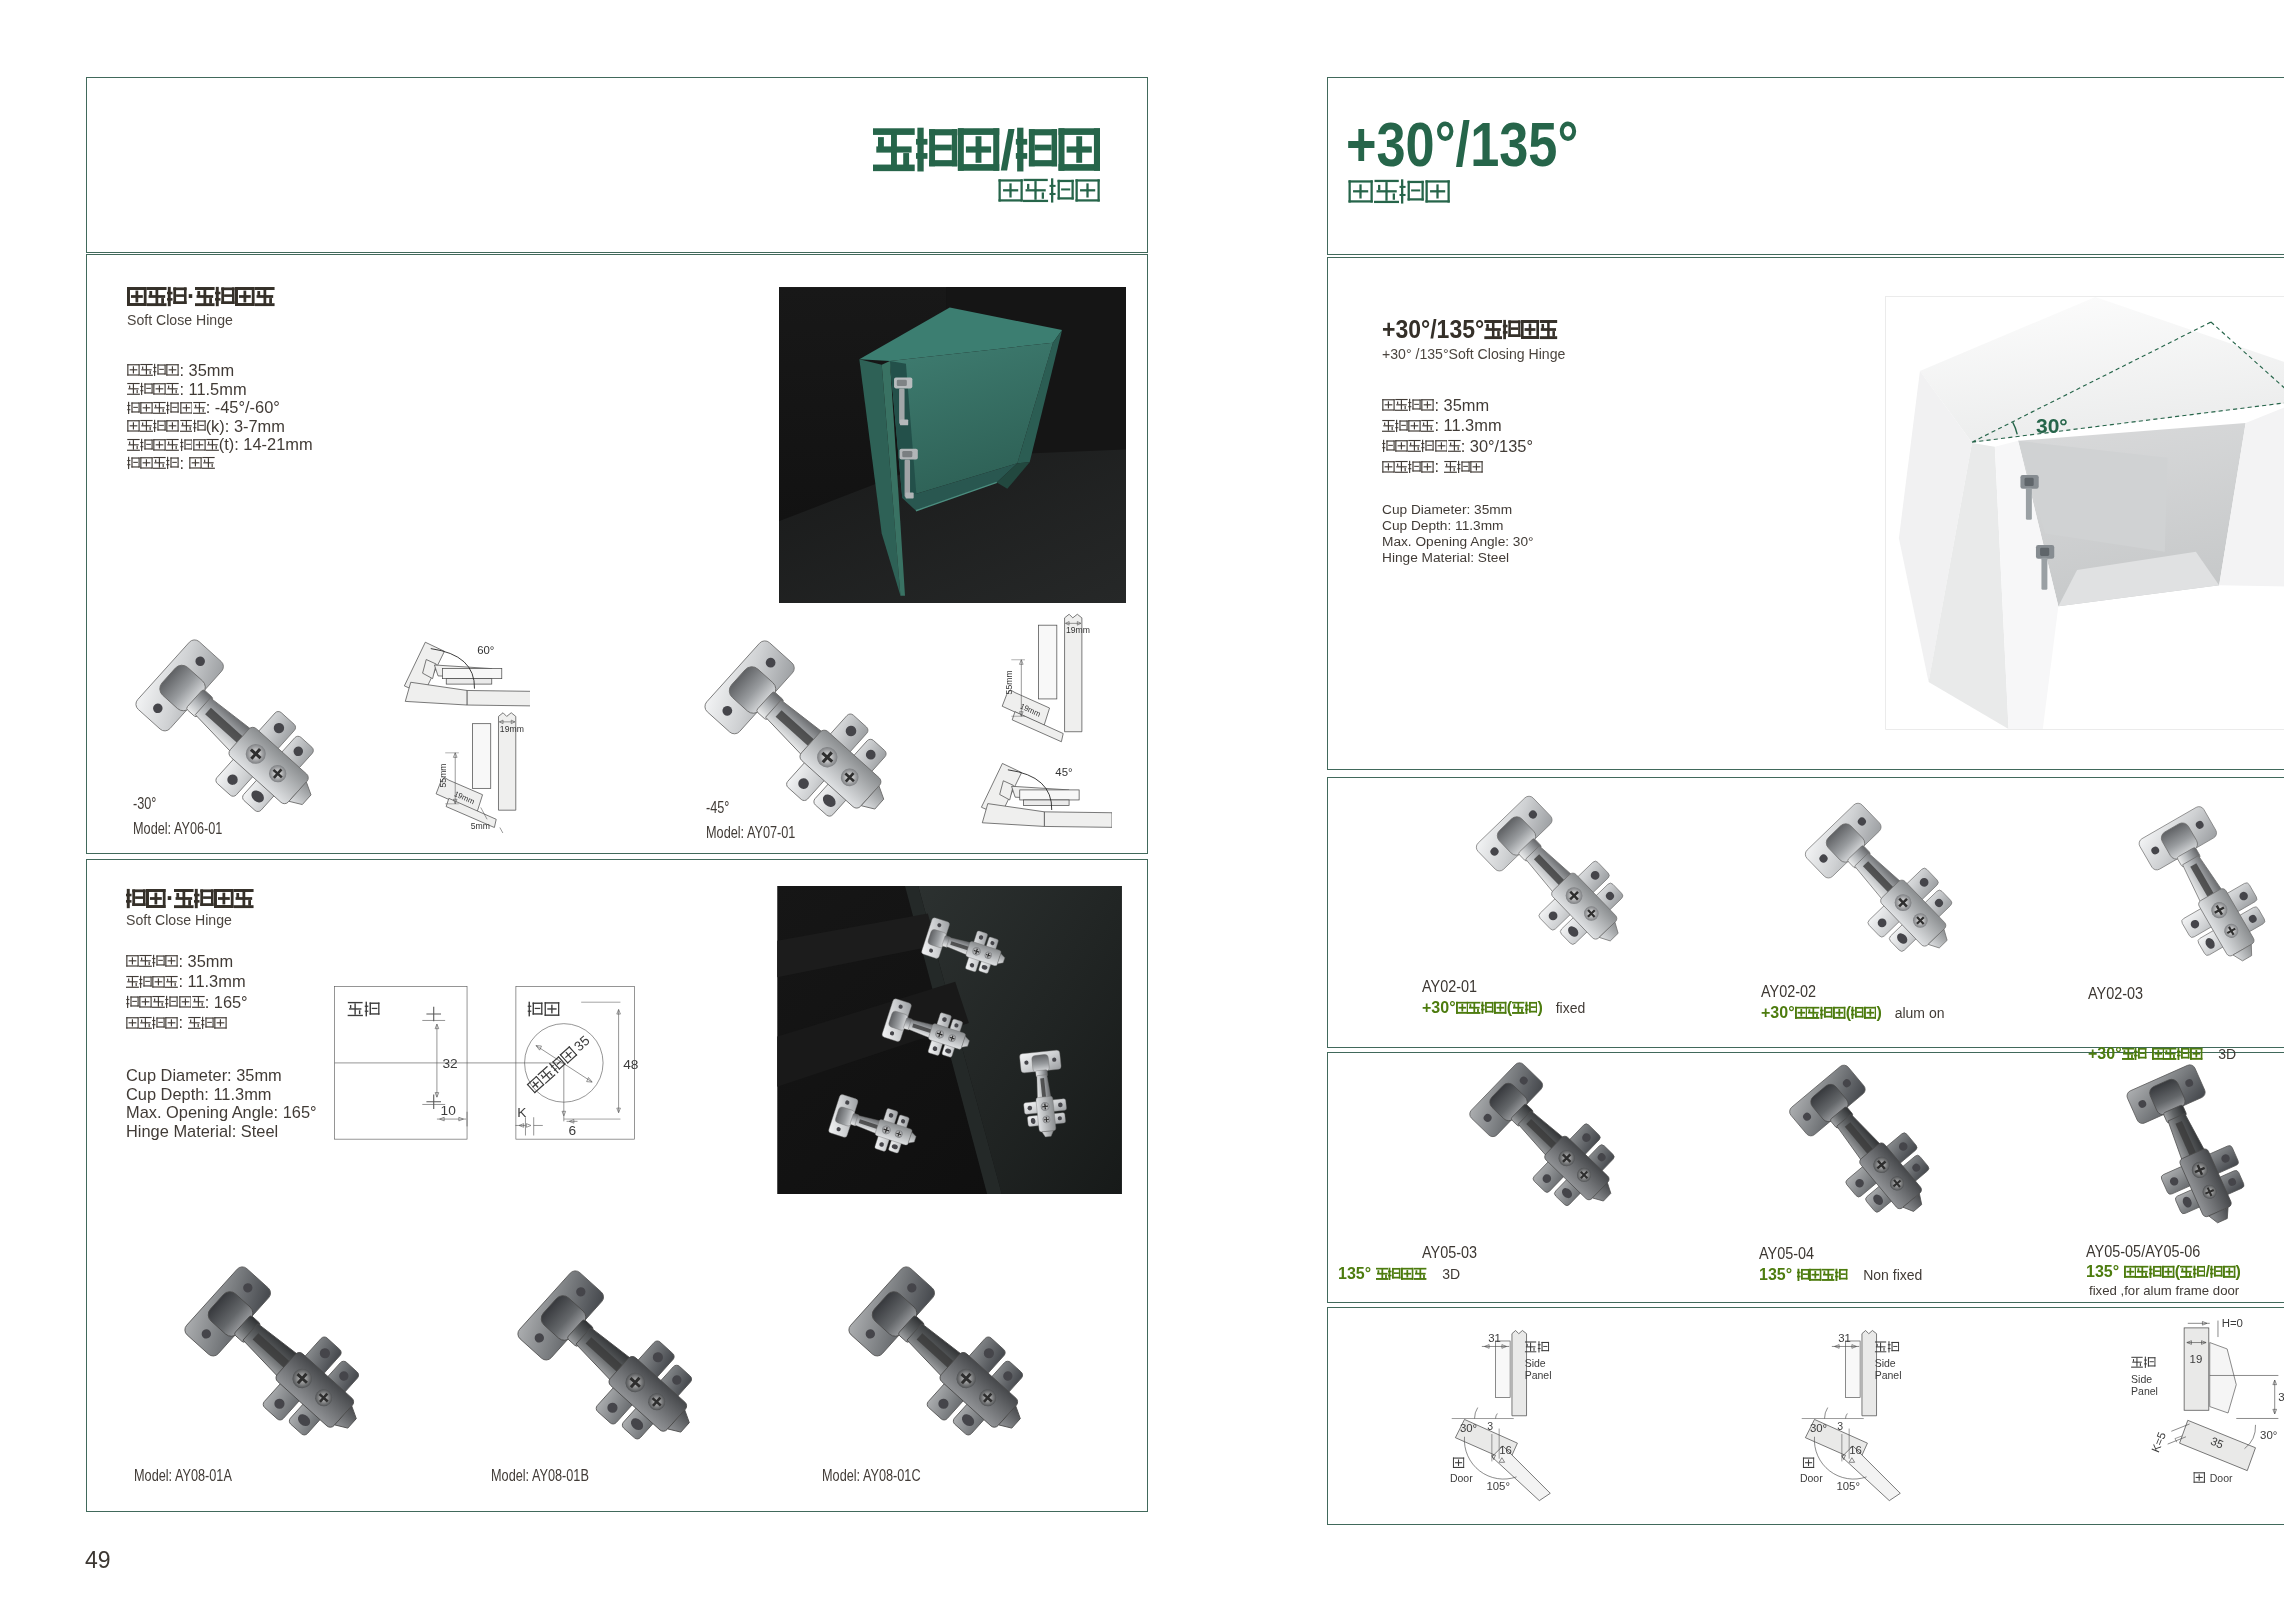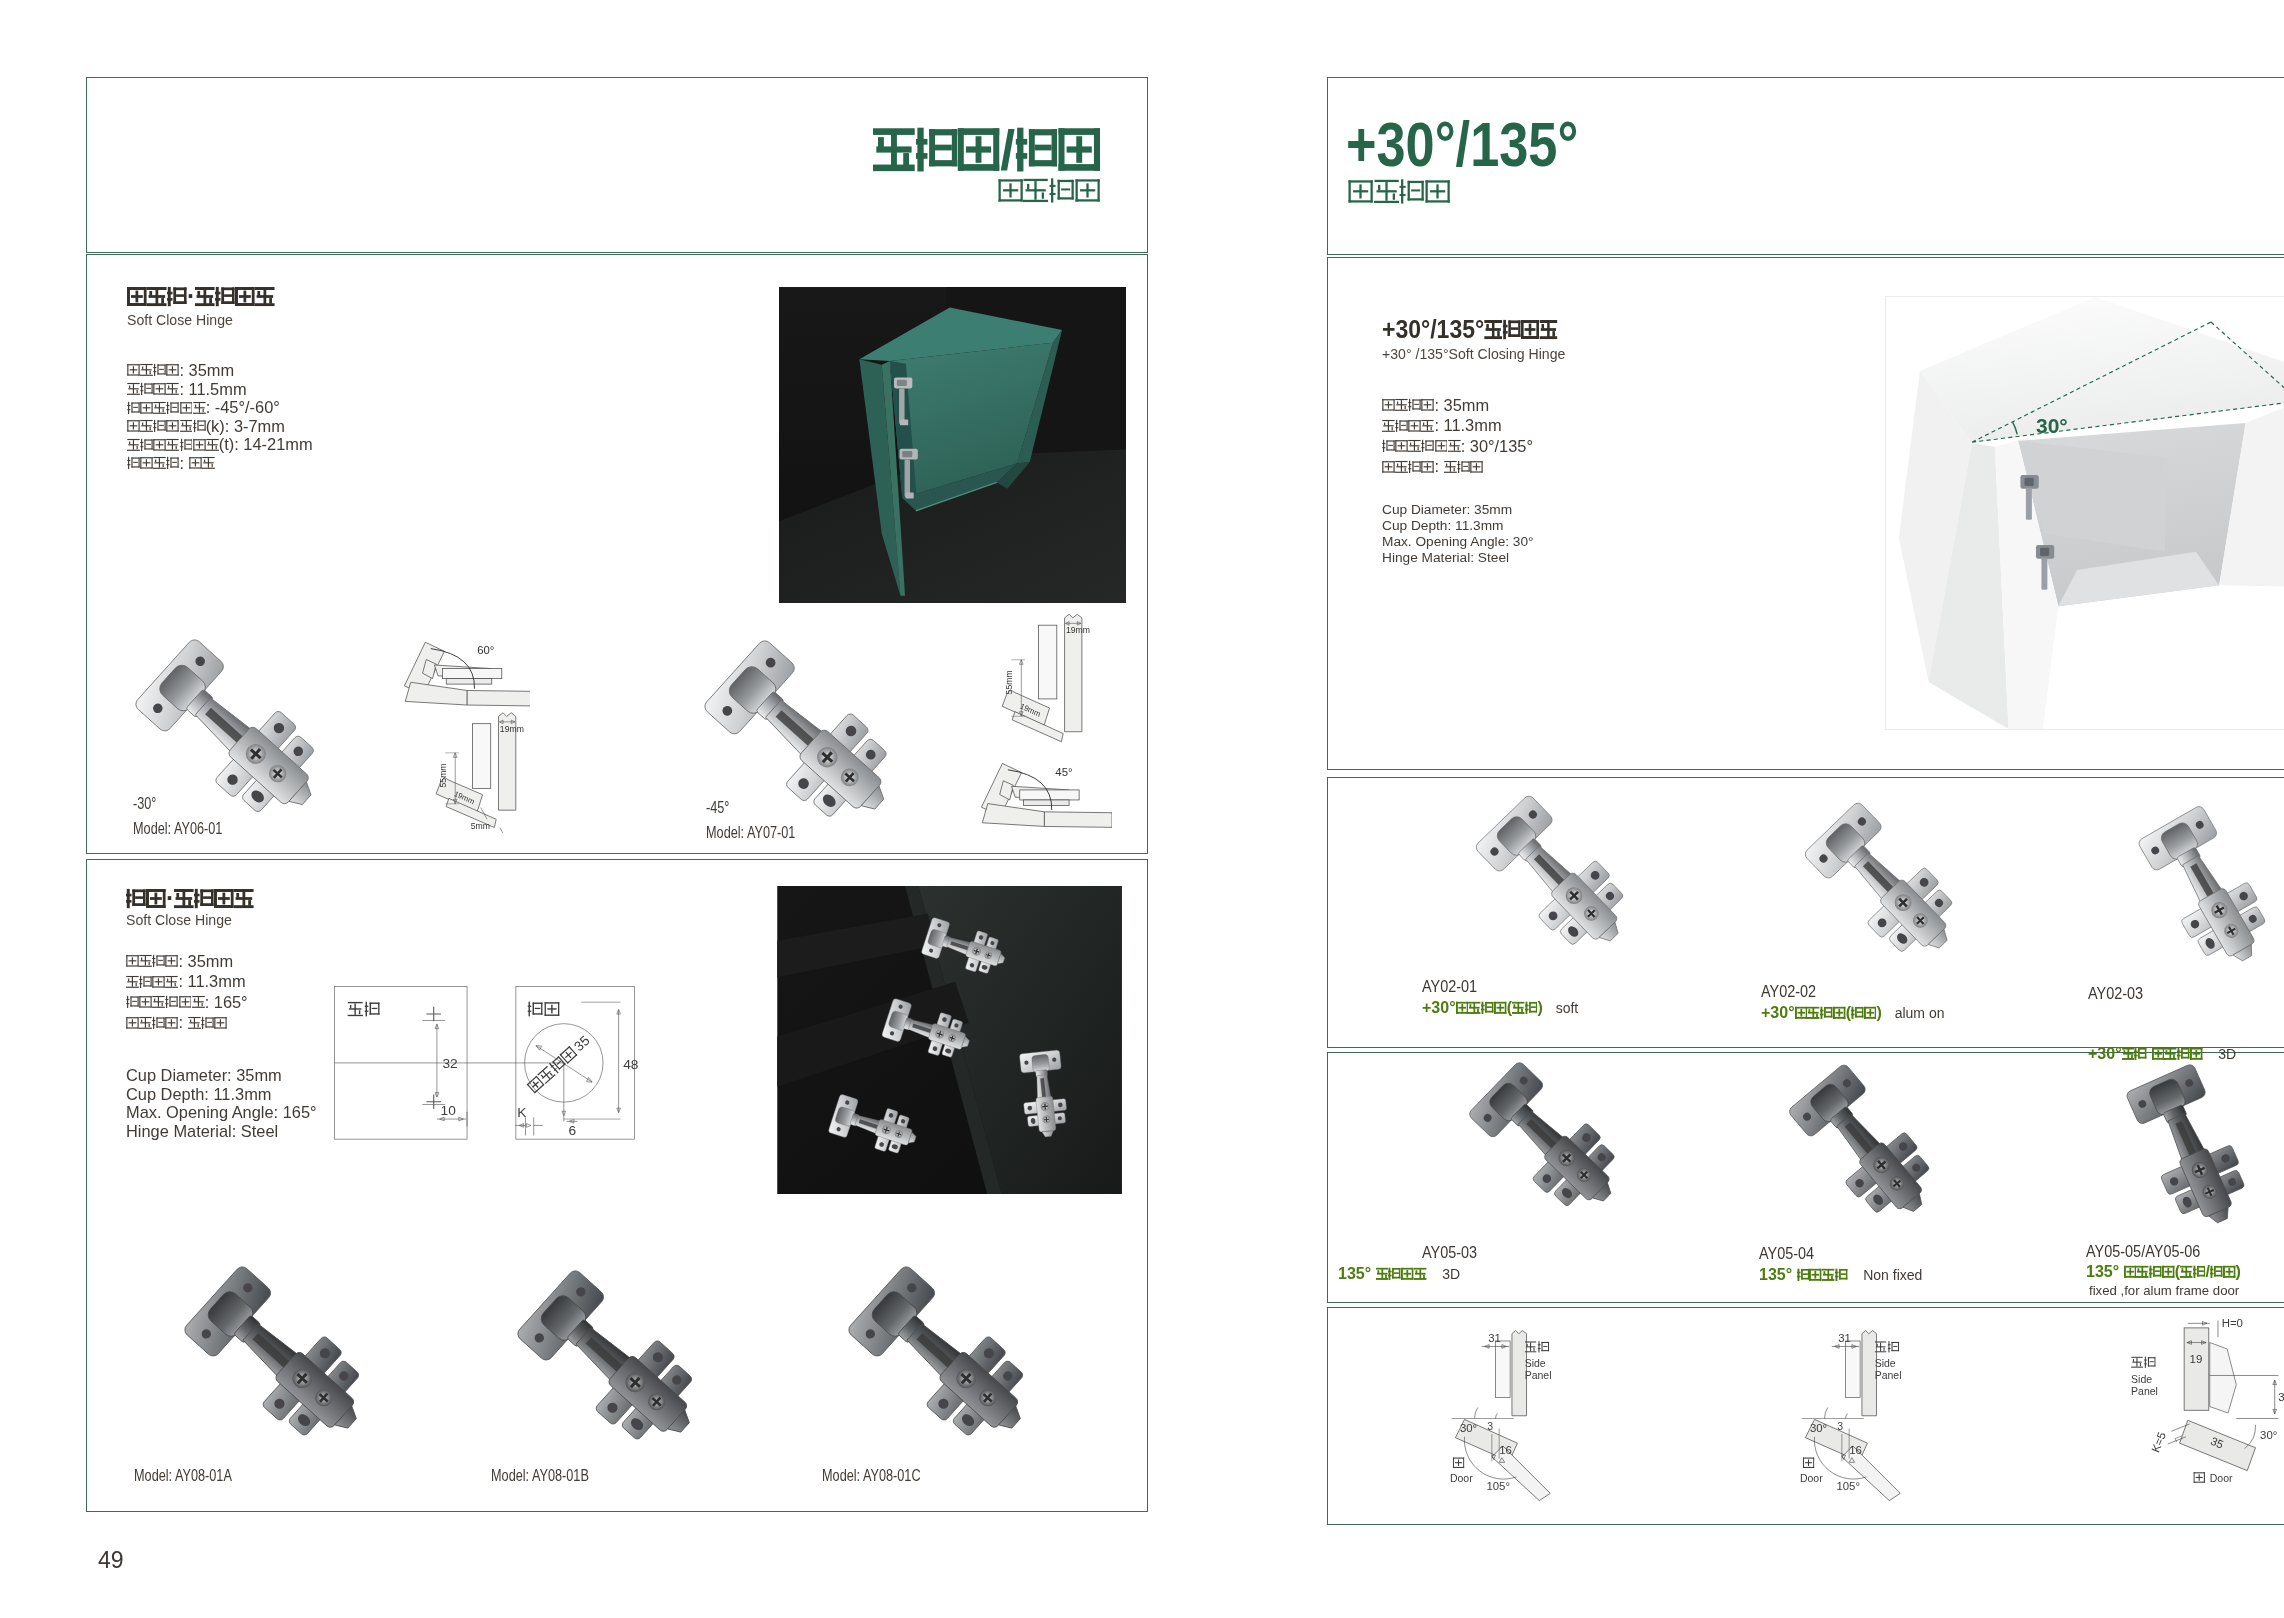--- a/index.html
+++ b/index.html
@@ -337,21 +337,21 @@
       <use href="#g0"></use>
     </svg></div>
 <div class="abs t-spec" style="left:126px;top:1066px">Cup Diameter: 35mm<br>Cup Depth: 11.3mm<br>Max. Opening Angle: 165°<br>Hinge Material: Steel</div>
 <div class="abs t-model" style="left:133px;top:793px">-30°</div>
 <div class="abs t-model" style="left:133px;top:818px">Model: AY06-01</div>
 <div class="abs t-model" style="left:706px;top:797px">-45°</div>
 <div class="abs t-model" style="left:706px;top:822px">Model: AY07-01</div>
 <div class="abs t-model" style="left:134px;top:1465px">Model: AY08-01A</div>
 <div class="abs t-model" style="left:491px;top:1465px">Model: AY08-01B</div>
 <div class="abs t-model" style="left:822px;top:1465px">Model: AY08-01C</div>
-<div class="abs t-page" style="left:98px;top:1547px">49</div>
+<div class="abs t-page" style="left:85px;top:1547px">49</div>
 <div class="box" style="left:1327px;top:77px;width:1062px;height:176px"></div>
 <div class="box" style="left:1327px;top:257px;width:1062px;height:511px"></div>
 <div class="box" style="left:1327px;top:777px;width:1062px;height:269px"></div>
 <div class="box" style="left:1327px;top:1052px;width:1062px;height:249px"></div>
 <div class="box" style="left:1327px;top:1307px;width:1062px;height:216px"></div>
 <div class="abs t-hero" style="left:1346px;top:108px;font-size:63px;transform:scaleX(0.83);transform-origin:0 0">+30°/135°</div>
 <div class="abs t-sub" style="left:1348px;top:174px"><svg class="zh" viewBox="0 0 100 100">
       <use href="#g0"></use>
     </svg><svg class="zh" viewBox="0 0 100 100">
       <use href="#g1"></use>
@@ -420,21 +420,21 @@
       </svg><svg class="zh" viewBox="0 0 100 100">
         <use href="#gb1"></use>
       </svg><svg class="zh" viewBox="0 0 100 100">
         <use href="#gb2"></use>
       </svg><svg class="zh" viewBox="0 0 100 100">
         <use href="#gb0"></use>
       </svg>(<svg class="zh" viewBox="0 0 100 100">
         <use href="#gb1"></use>
       </svg><svg class="zh" viewBox="0 0 100 100">
         <use href="#gb2"></use>
-      </svg>)</span><span class="t-ptag" style="margin-left:12.8px">soft</span></div>
+      </svg>)</span><span class="t-ptag" style="margin-left:12.8px">fixed</span></div>
 <div class="abs t-code" style="left:1761px;top:982px">AY02-02</div>
 <div class="abs" style="left:1761px;top:1004px"><span class="t-pname">+30°<svg class="zh" viewBox="0 0 100 100">
         <use href="#gb0"></use>
       </svg><svg class="zh" viewBox="0 0 100 100">
         <use href="#gb1"></use>
       </svg><svg class="zh" viewBox="0 0 100 100">
         <use href="#gb2"></use>
       </svg><svg class="zh" viewBox="0 0 100 100">
         <use href="#gb0"></use>
       </svg>(<svg class="zh" viewBox="0 0 100 100">

